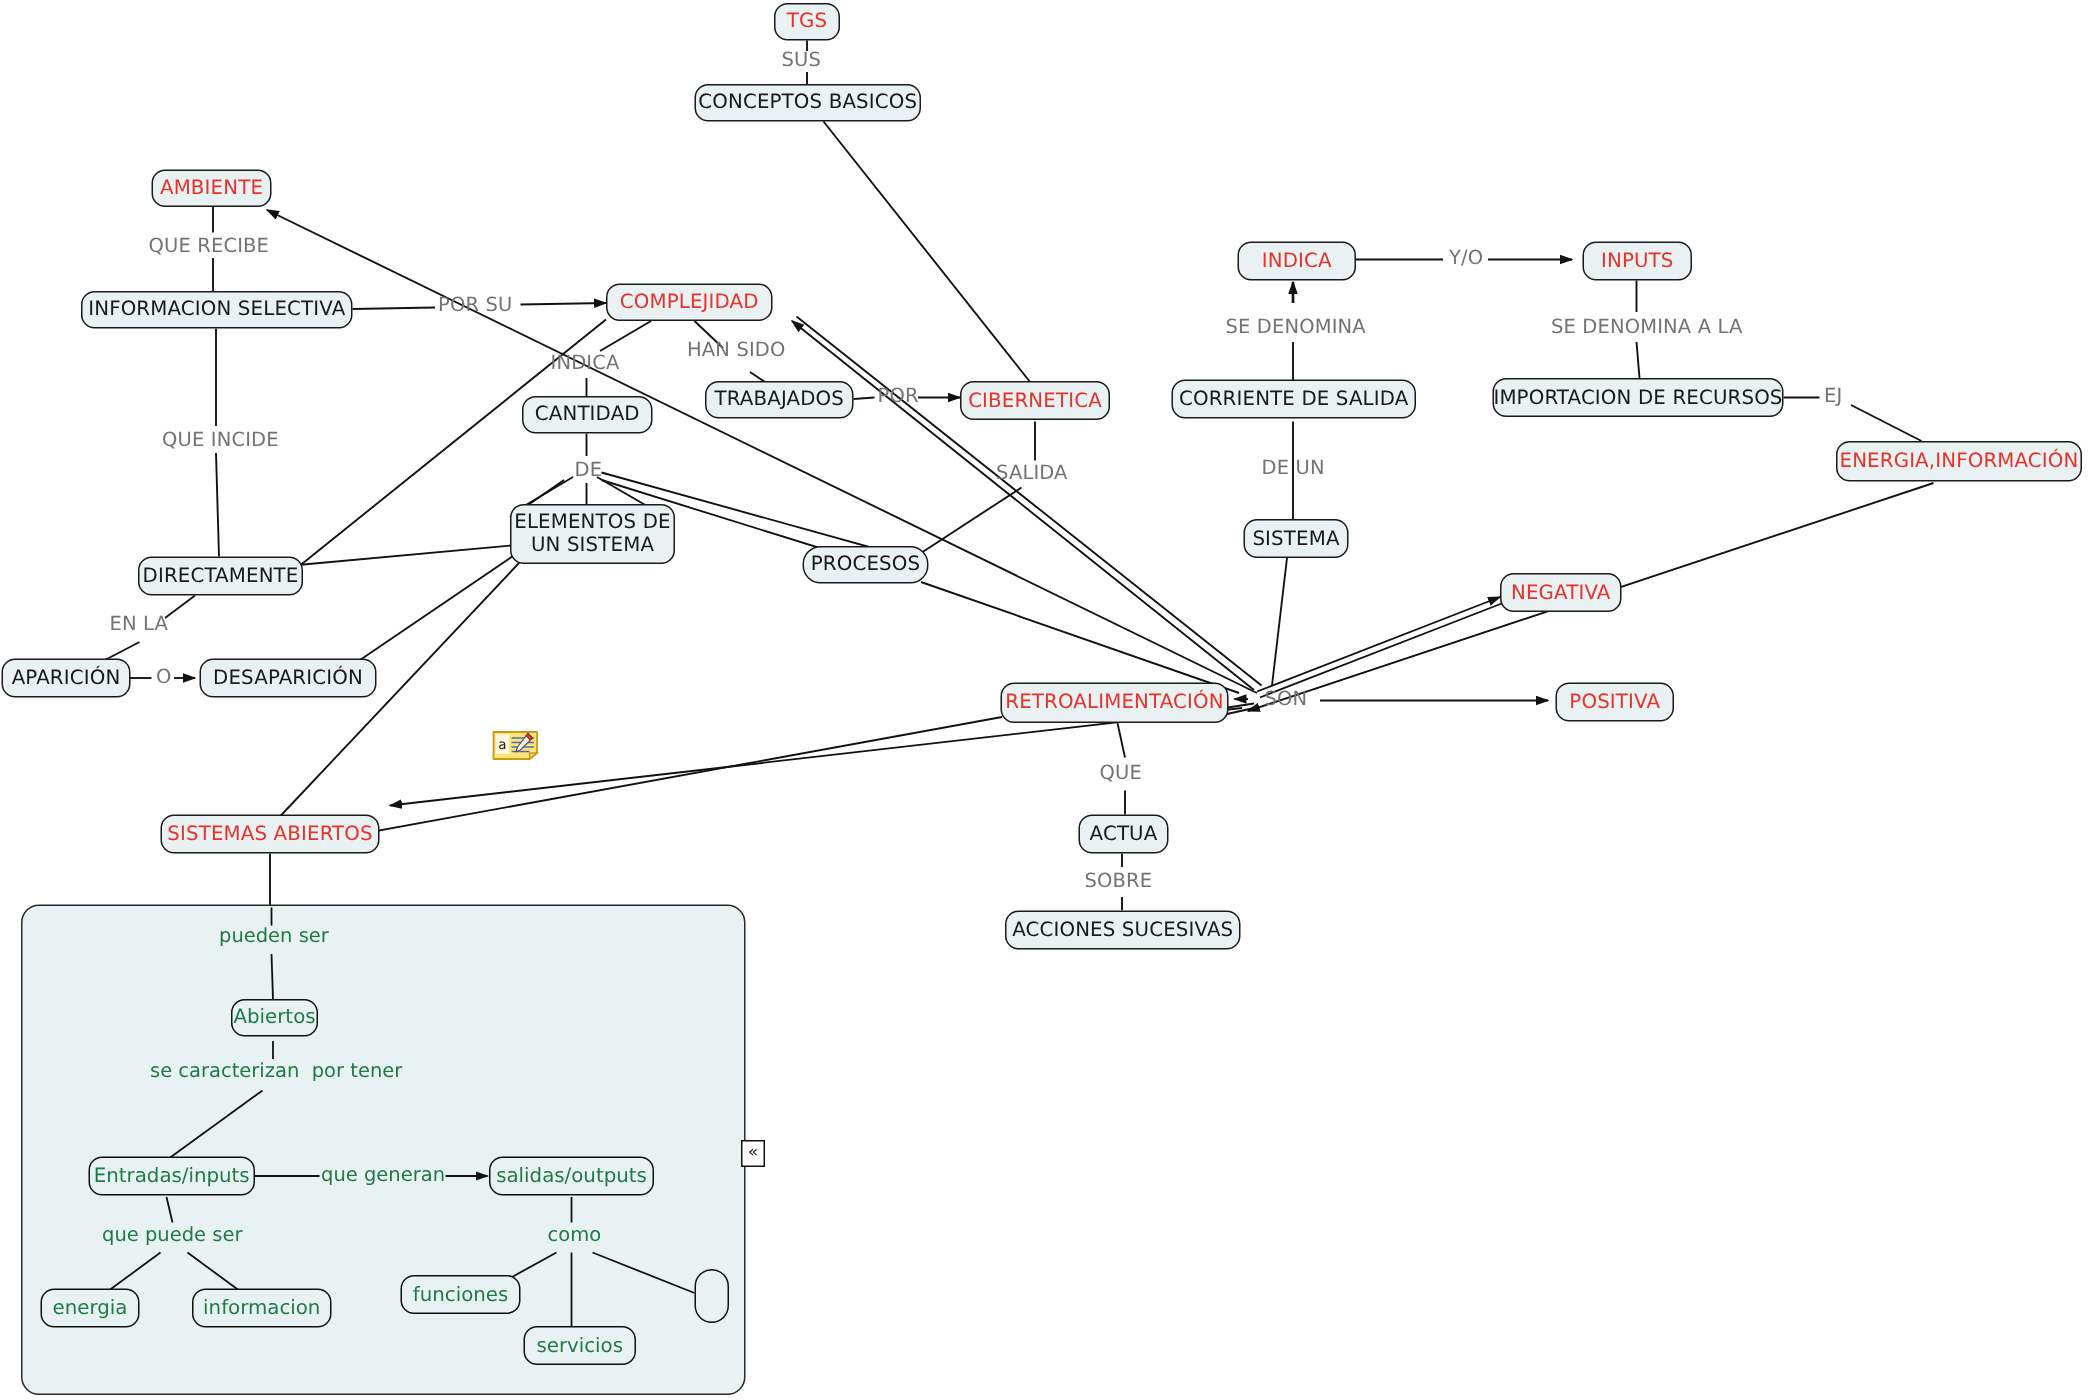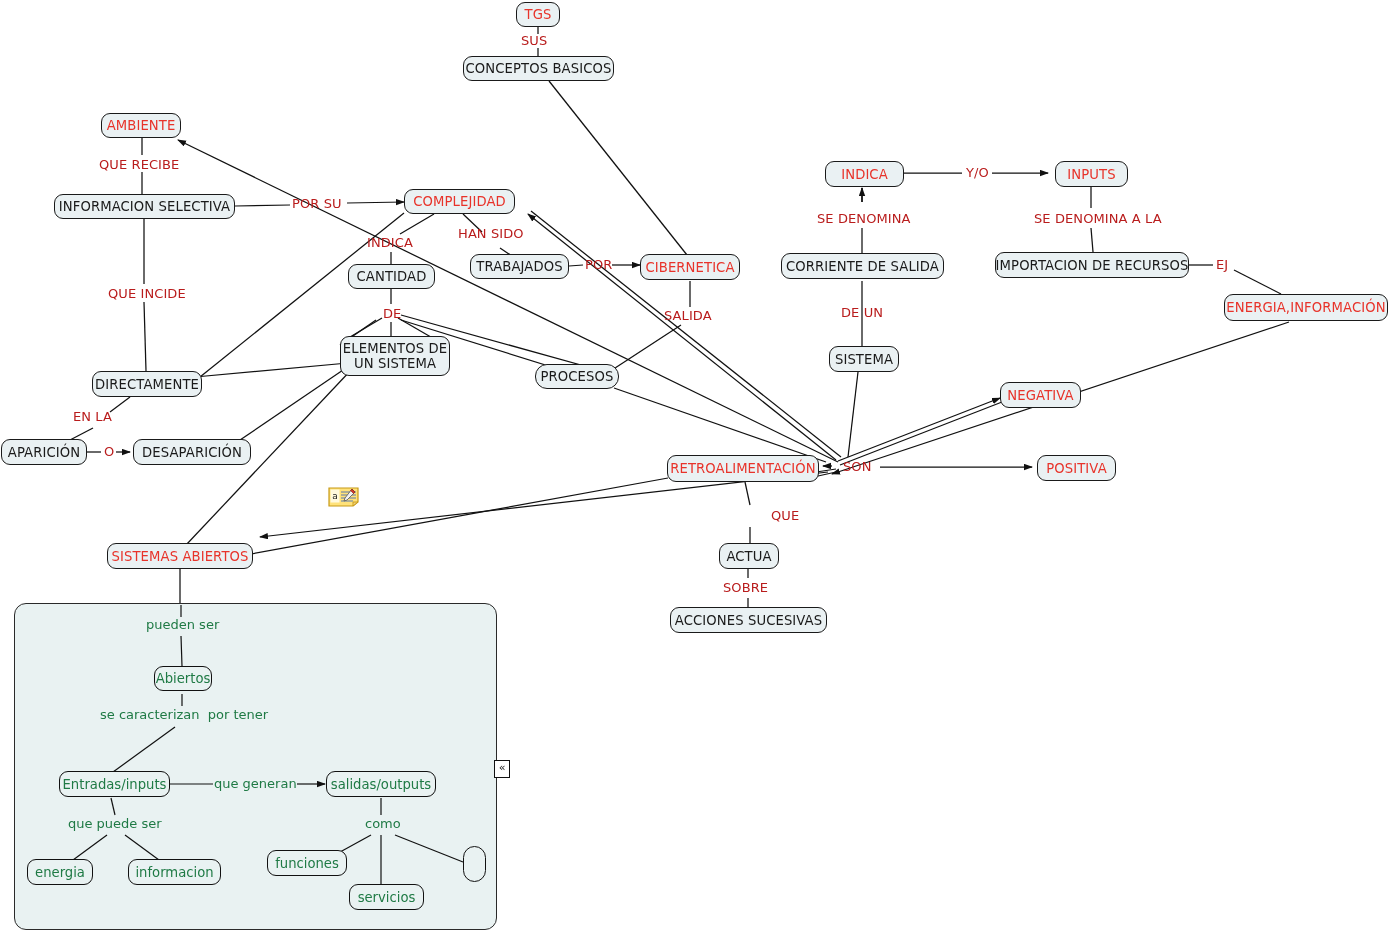--- a/index.html
+++ b/index.html
@@ -38,21 +38,21 @@
     justify-content: center;
     white-space: pre;
     padding: 0 8px;
     letter-spacing: 0.1px;
   }
   .node.red { color: #e8332a; }
   .node.two-line { line-height: 15.5px; }
   .lbl {
     position: absolute;
     font-size: 13px;
-    color: #b91c1c;
+    color: #737373;
     white-space: pre;
     background: transparent;
     letter-spacing: 0.1px;
   }
   
   #submap {
     position: absolute;
     left: 14px;
     top: 603px;
     width: 483px;
@@ -259,21 +259,21 @@
   <div class="lbl" style="left:664px; top:308px;">SALIDA</div>
   <div class="lbl" style="left:383px; top:306px;">DE</div>
   <div class="lbl" style="left:73px;  top:409px;">EN LA</div>
   <div class="lbl" style="left:104px; top:444px;">O</div>
   <div class="lbl" style="left:966px; top:165px;">Y/O</div>
   <div class="lbl" style="left:817px; top:211px;">SE DENOMINA</div>
   <div class="lbl" style="left:1034px;top:211px;">SE DENOMINA A LA</div>
   <div class="lbl" style="left:841px; top:305px;">DE UN</div>
   <div class="lbl" style="left:1216px;top:257px;">EJ</div>
   <div class="lbl" style="left:843px; top:459px;">SON</div>
-  <div class="lbl" style="left:733px; top:508px;margin-left:38px;">QUE</div>
+  <div class="lbl" style="left:733px; top:508px;">QUE</div>
   <div class="lbl" style="left:723px; top:580px;">SOBRE</div>
 
   <div id="note-icon">
     <svg viewBox="0 0 33 22" width="33" height="22">
       <path d="M2,2 H31 V16 L26,20 H2 Z" fill="#ffe27a" stroke="#c79a17" stroke-width="1.2"></path>
       <path d="M26,20 L26,16 L31,16 Z" fill="#f2d27a" stroke="#c79a17" stroke-width="0.9"></path>
       <rect x="3.5" y="3.5" width="9" height="13" fill="#fff9dd" stroke="none"></rect>
       <text x="8" y="13" font-size="9" font-family="DejaVu Sans, sans-serif" fill="#222" text-anchor="middle">a</text>
       <g stroke="#4a6fb5" stroke-width="0.9">
         <line x1="14" y1="6" x2="29" y2="6"></line>

